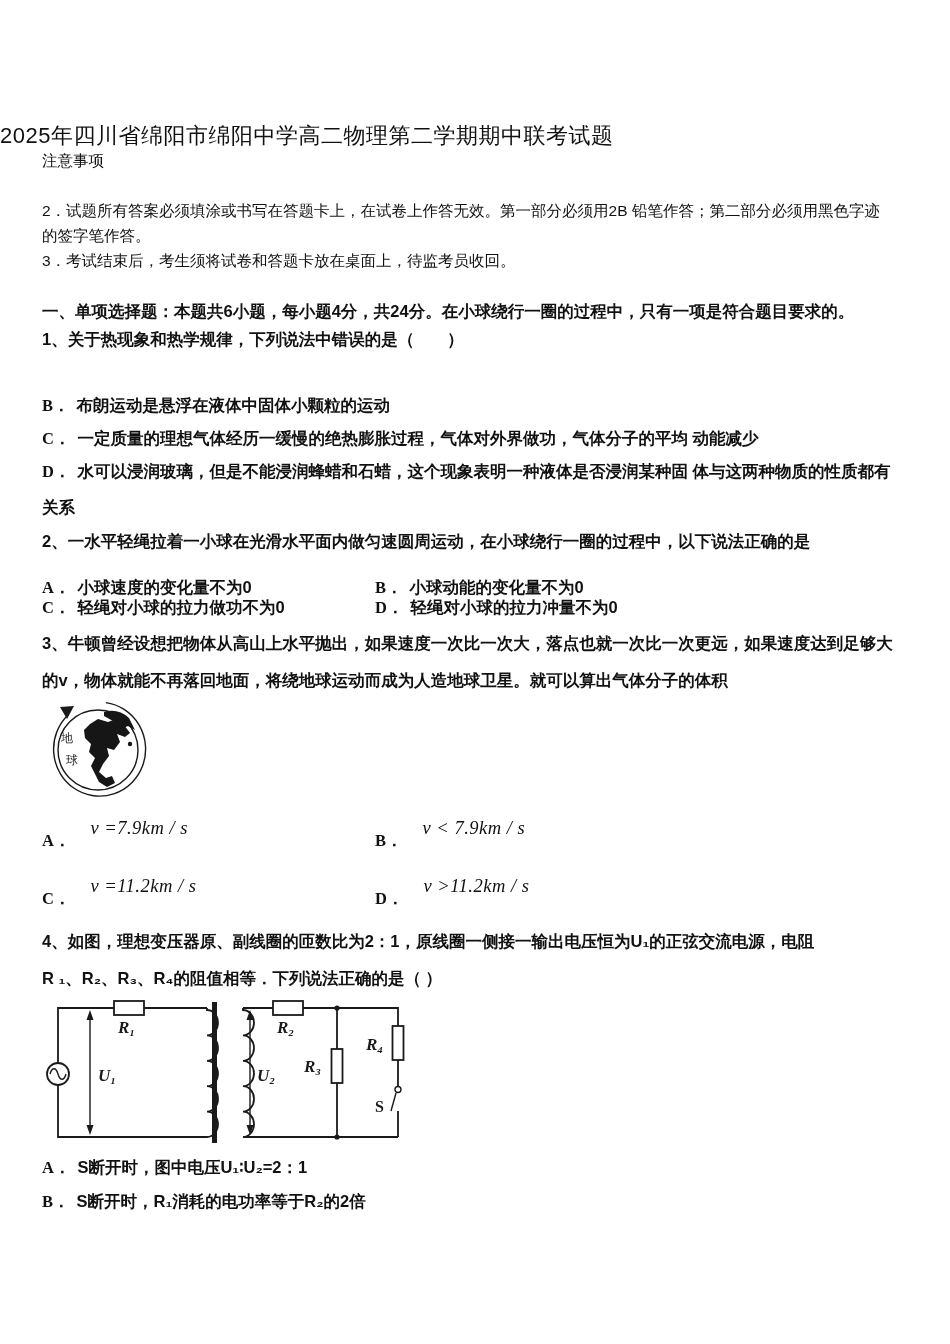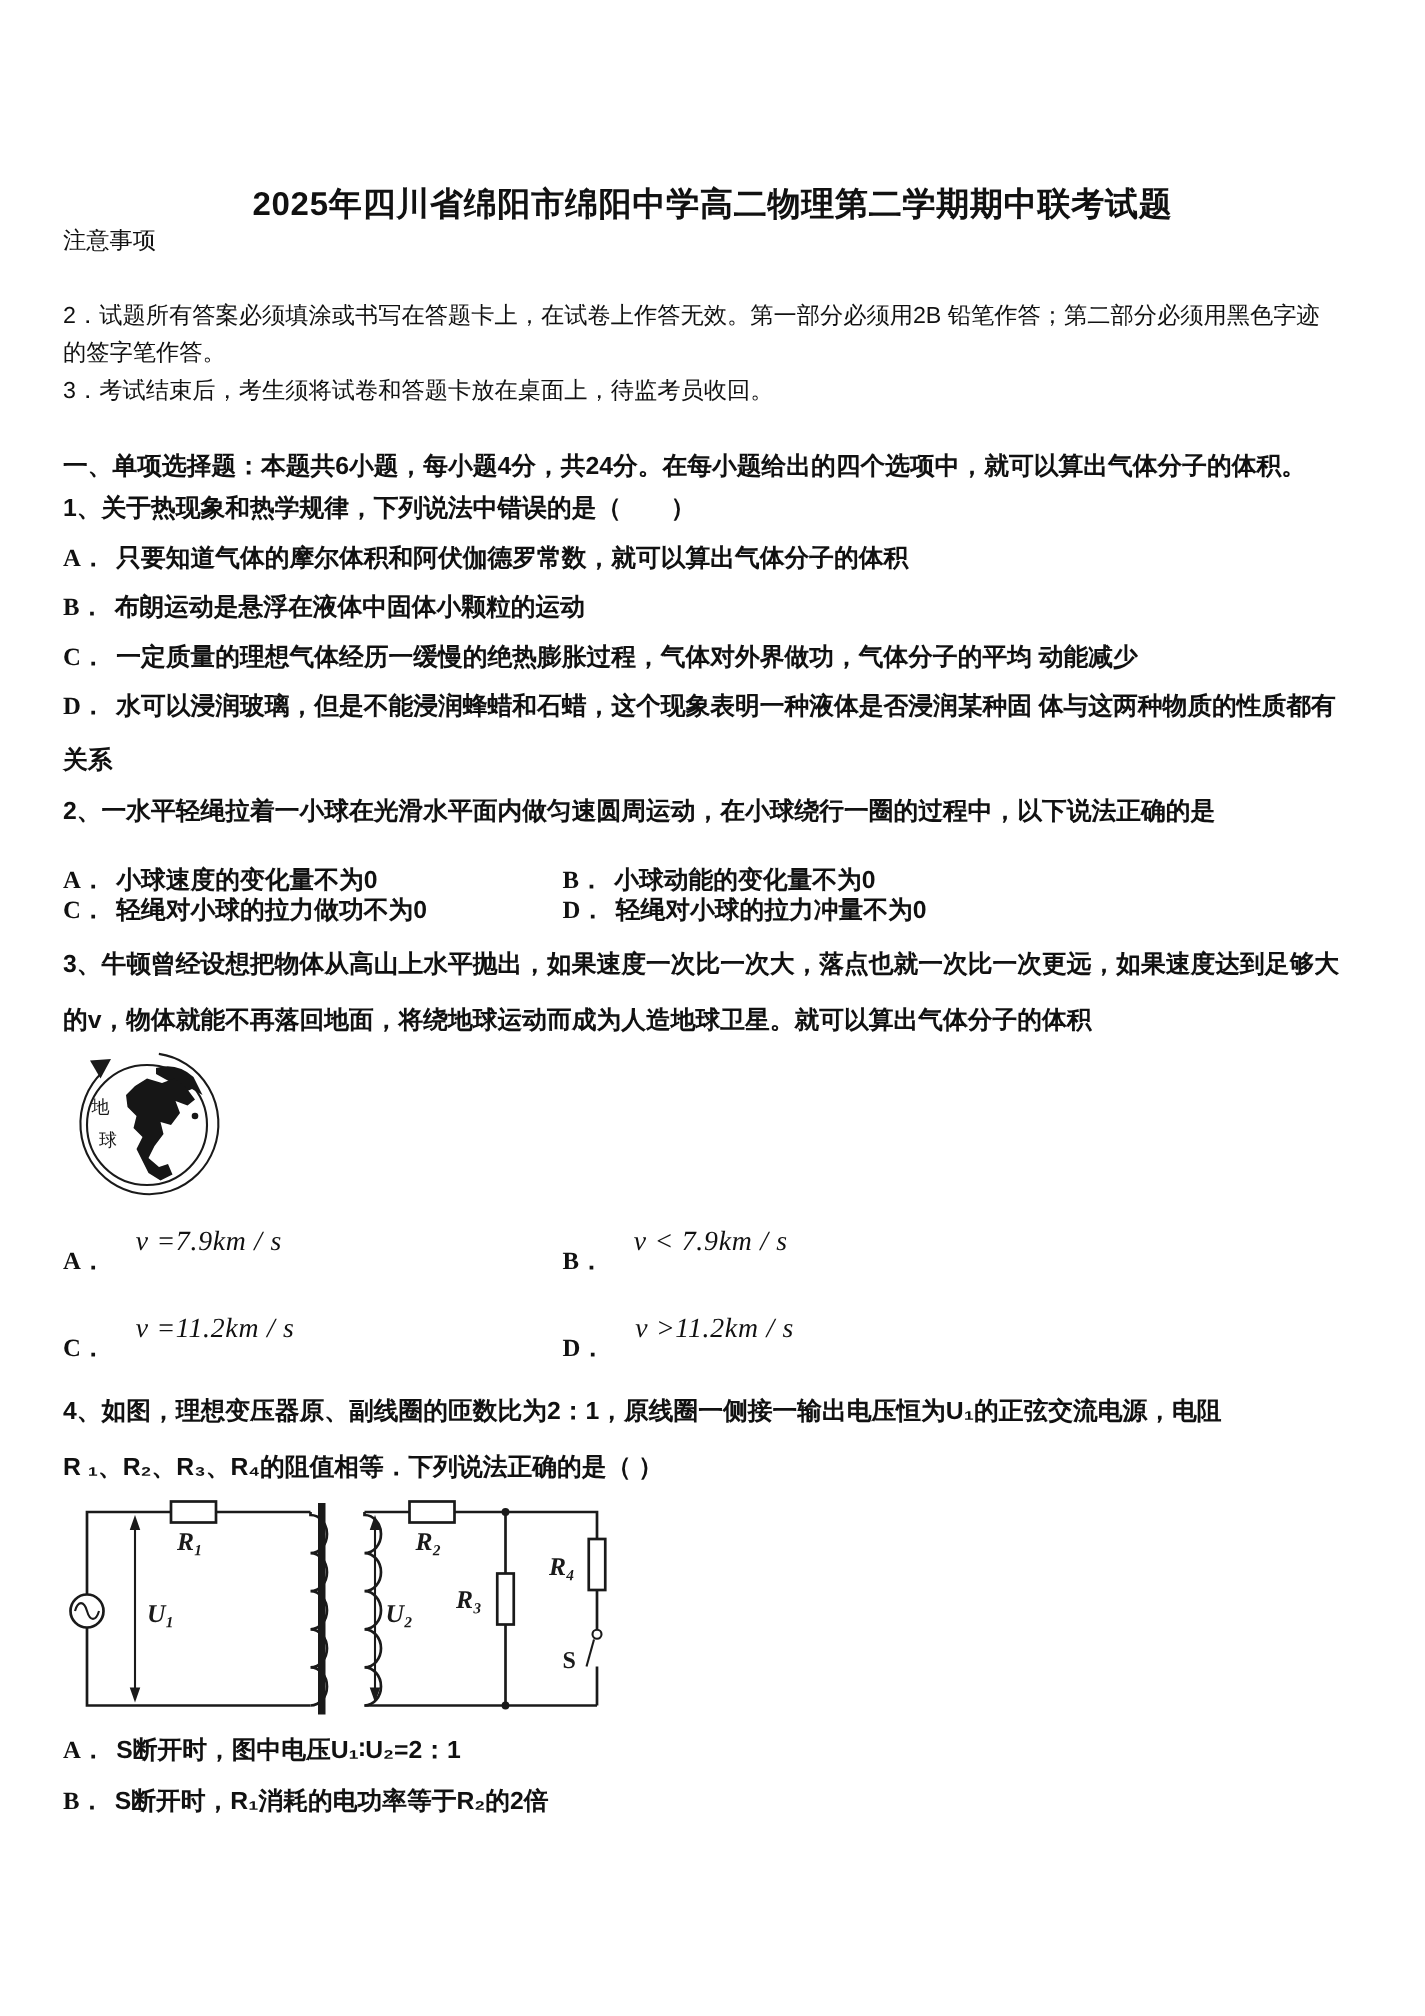--- a/index.html
+++ b/index.html
@@ -8,21 +8,21 @@
     width:950px; height:1344px;
     margin:0 auto;
     background:#ffffff;
     color:#111;
     font-family:"Liberation Sans", sans-serif;
     overflow:hidden;
   }
   .abs { position:absolute; left:42px; }
   .title {
     position:absolute; top:106px; left:0; width:950px;
-    text-align:center; font-size:22px; font-weight:bold;
+    text-align:left; font-size:22px; font-weight:normal;
     letter-spacing:0.5px;
   }
   .notice { font-size:15.5px; line-height:25px; width:845px; font-weight:500; }
   .q { font-size:16.5px; line-height:22px; width:872px; font-weight:600; }
   .lab { font-family:"Liberation Serif", serif; font-weight:bold; font-style:normal; }
   .opt-text { margin-left:7px; }
   .row2col { display:grid; grid-template-columns:333px 1fr; width:866px; }
   .q3row { display:grid; grid-template-columns:333px 1fr; width:866px; }
   .q3cell { display:flex; align-items:flex-end; height:44px; }
   .q3cell .lab { font-size:16.5px; }
@@ -44,24 +44,23 @@
 <body>
 
 <div class="page">
 
   <h1 class="title">2025年四川省绵阳市绵阳中学高二物理第二学期期中联考试题</h1>
 
   <div class="abs notice" style="top:148px">注意事项</div>
   <div class="abs notice" style="top:198px">2．试题所有答案必须填涂或书写在答题卡上，在试卷上作答无效。第一部分必须用2B 铅笔作答；第二部分必须用黑色字迹的签字笔作答。</div>
   <div class="abs notice" style="top:248px">3．考试结束后，考生须将试卷和答题卡放在桌面上，待监考员收回。</div>
 
-  <div class="abs q" style="top:300px">一、单项选择题：本题共6小题，每小题4分，共24分。在每小题给出的四个选项中，就可以算出气体分子的体积。</div>
+  <div class="abs q" style="top:300px">一、单项选择题：本题共6小题，每小题4分，共24分。在小球绕行一圈的过程中，只有一项是符合题目要求的。</div>
 
   <div class="abs q" style="top:328px">1、关于热现象和热学规律，下列说法中错误的是（　　）</div>
-  <div class="abs q" style="top:361px"><span class="lab">A．</span><span class="opt-text">只要知道气体的摩尔体积和阿伏伽德罗常数，就可以算出气体分子的体积</span></div>
   <div class="abs q" style="top:394px"><span class="lab">B．</span><span class="opt-text">布朗运动是悬浮在液体中固体小颗粒的运动</span></div>
   <div class="abs q" style="top:427px"><span class="lab">C．</span><span class="opt-text">一定质量的理想气体经历一缓慢的绝热膨胀过程，气体对外界做功，气体分子的平均 动能减少</span></div>
   <div class="abs q" style="top:496px">关系</div>
   <div class="abs q" style="top:460px"><span class="lab">D．</span><span class="opt-text">水可以浸润玻璃，但是不能浸润蜂蜡和石蜡，这个现象表明一种液体是否浸润某种固 体与这两种物质的性质都有</span></div>
 
   <div class="abs q" style="top:530px">2、一水平轻绳拉着一小球在光滑水平面内做匀速圆周运动，在小球绕行一圈的过程中，以下说法正确的是</div>
   <div class="abs q row2col" style="top:576px">
     <div><span class="lab">A．</span><span class="opt-text">小球速度的变化量不为0</span></div>
     <div><span class="lab">B．</span><span class="opt-text">小球动能的变化量不为0</span></div>
   </div>

